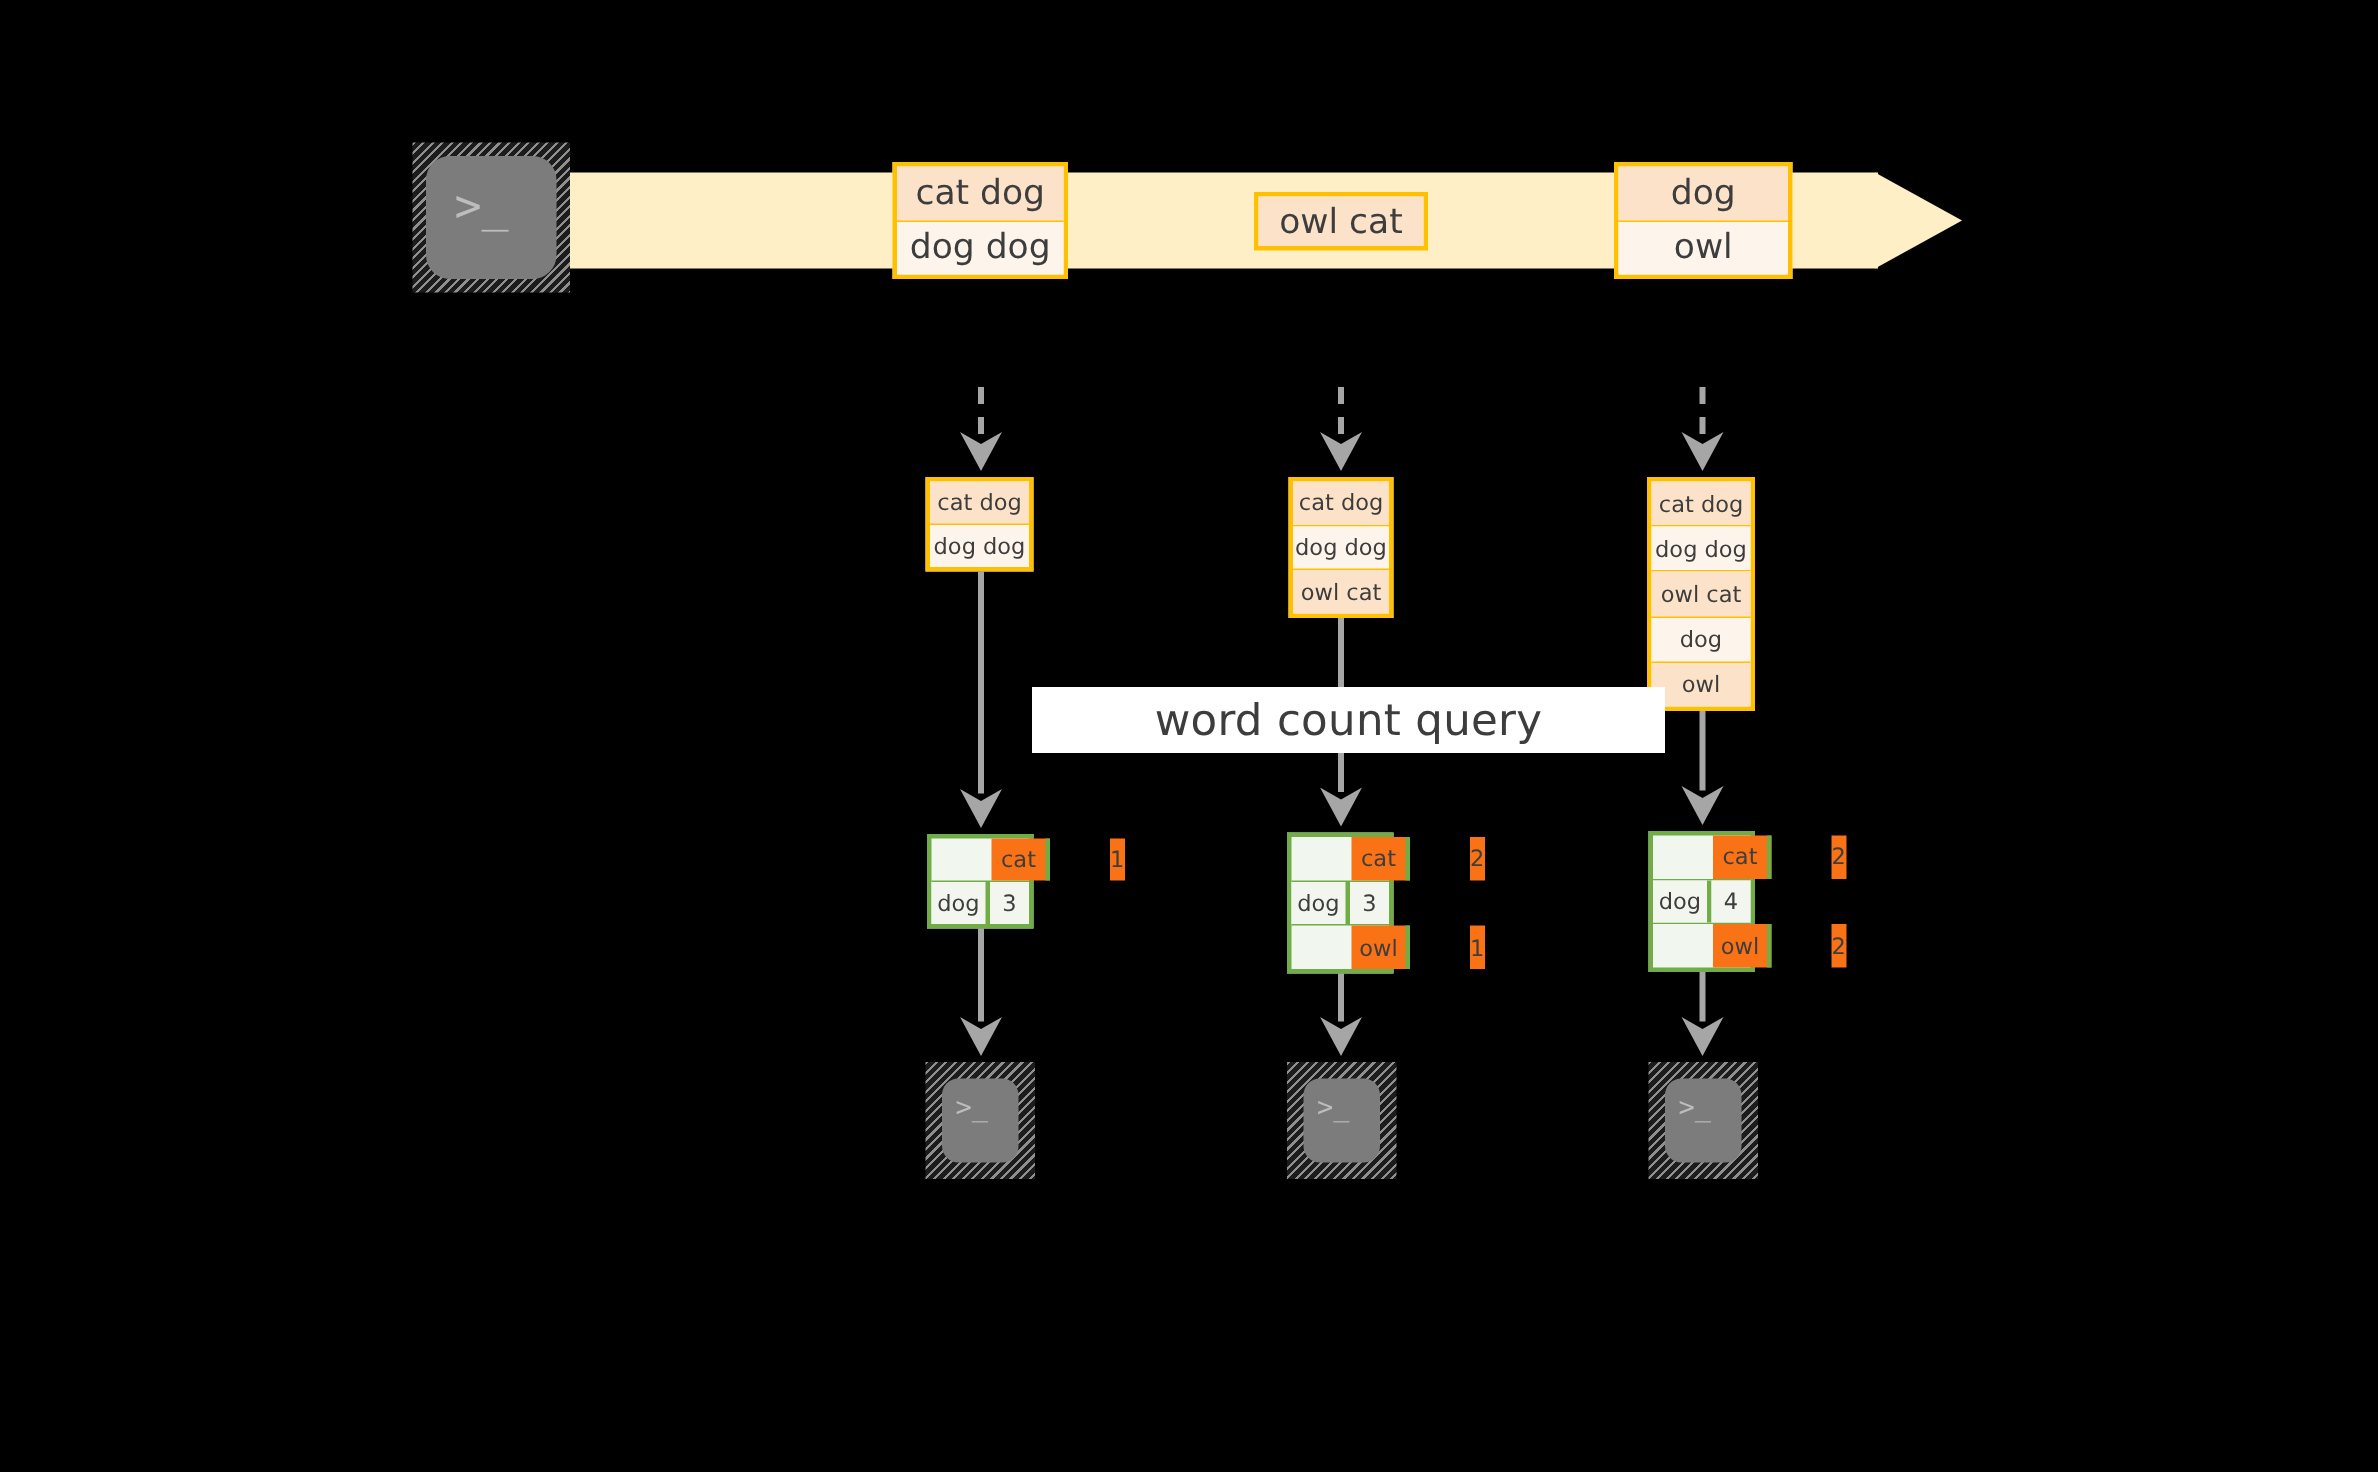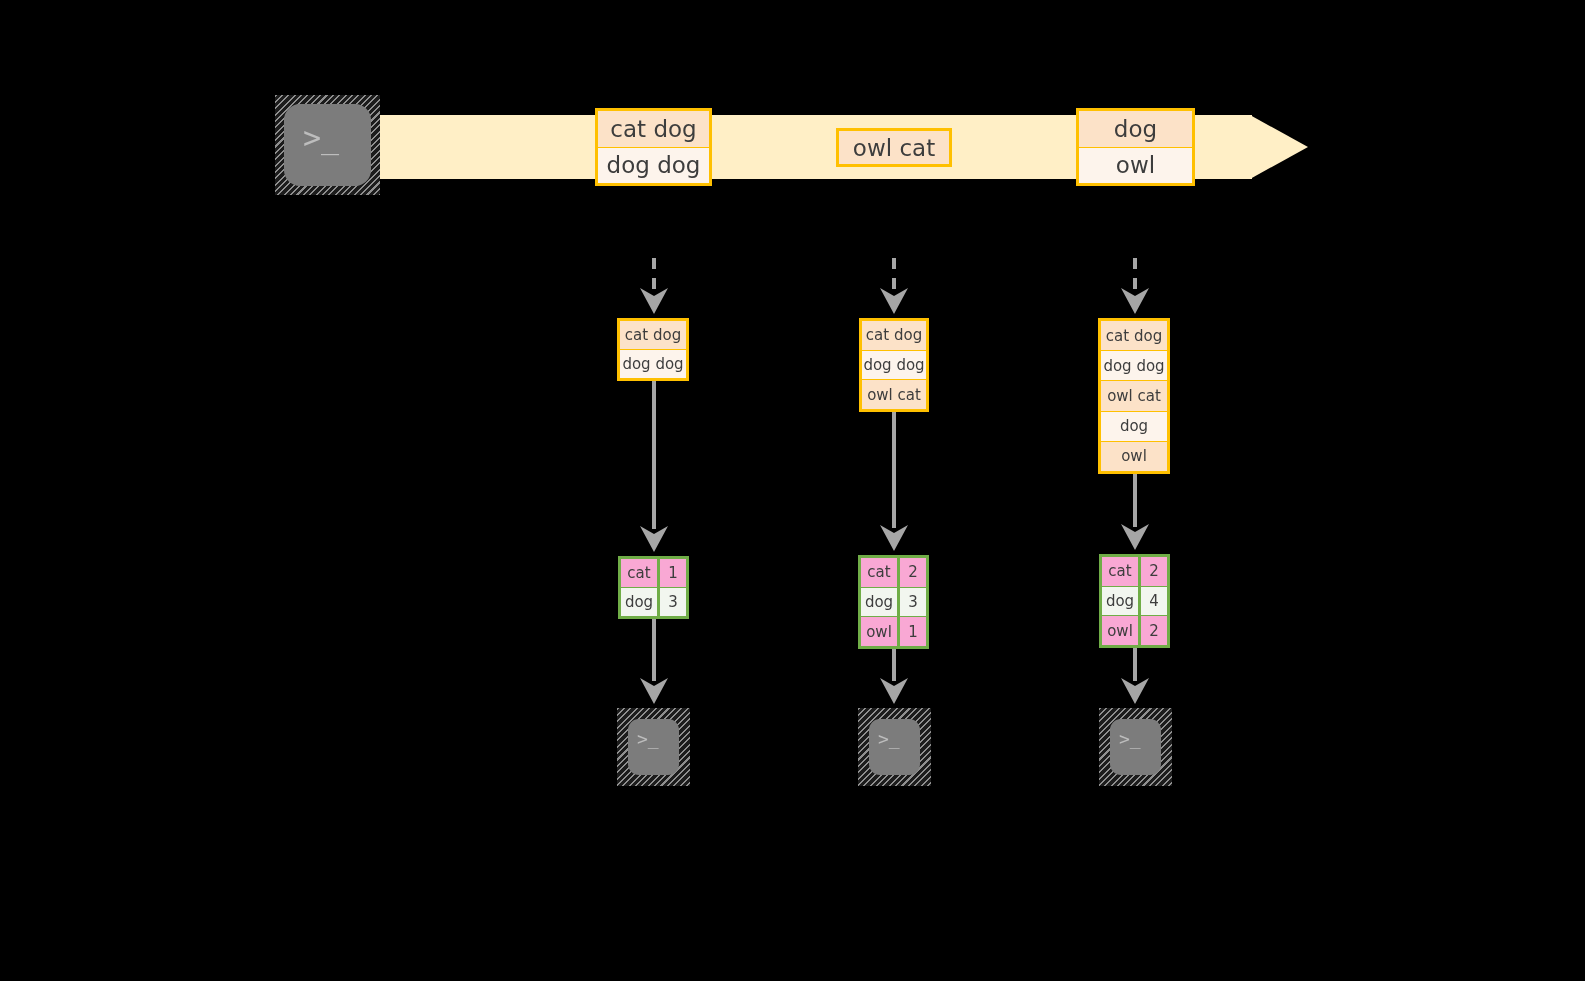--- a/index.html
+++ b/index.html
@@ -101,21 +101,21 @@
     box-sizing: border-box;
     display: flex;
     align-items: center;
     justify-content: center;
     font-size: 15px;
     color: #3d3d3d;
     white-space: nowrap;
   }
   .tbl .tcell.word { flex: 0 0 39px; border-right: 3px solid #70AD47; }
   .tbl .tcell.cnt  { flex: 1 1 auto; }
-  .tbl .trow.shade .tcell { background: #f9a8d4; }
+  .tbl .trow.shade .tcell { background: #f97316; margin-left: 40px; }
   .tbl .trow.plain .tcell { background: #F2F6EF; }
 
   
   .vline {
     position: absolute;
     width: 4px;
     background: #a6a6a6;
   }
   .vline.dashed {
     background: none;
@@ -305,14 +305,17 @@
     <svg width="30" height="26" viewBox="0 0 30 26">
       <path d="M15 26 L1 0 L15 8 L29 0 Z" fill="#a6a6a6"></path>
     </svg>
   </div>
 
   <div class="terminal small" style="left:1099px; top:708px; width:73px; height:78px;">
     <div class="inner"></div>
     <div class="glyph">&gt;_</div>
   </div>
 
+  <div class="banner" style="left:688px; top:458px; width:422px; height:44px;">
+    <span class="txt">word count query</span>
+  </div>
 
 </div>
 
 </body></html>

